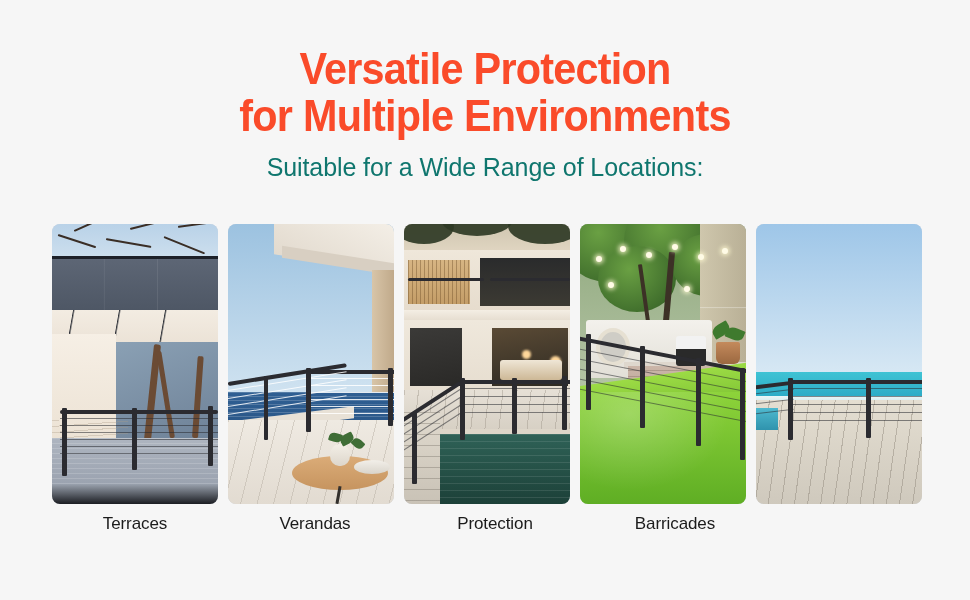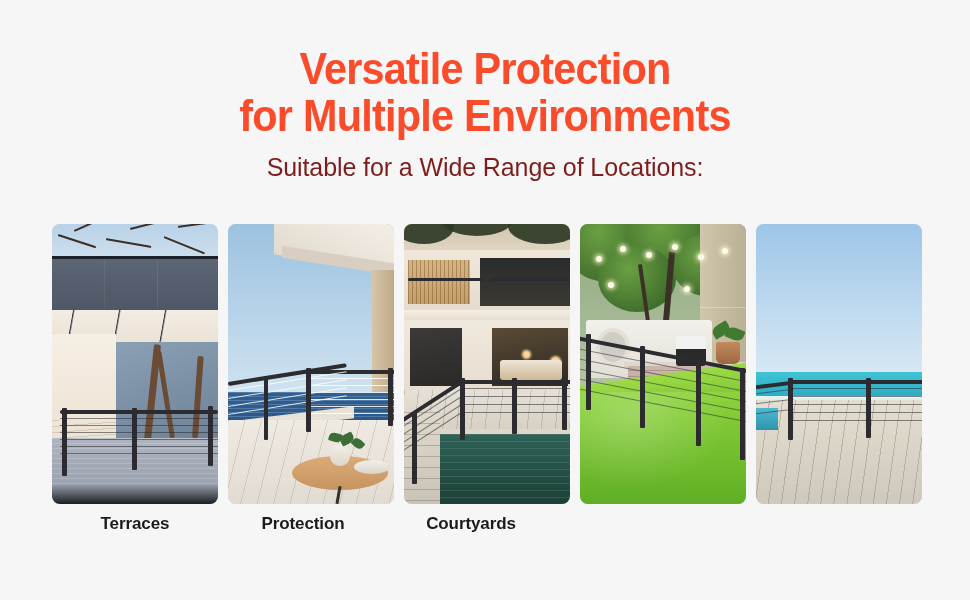--- a/index.html
+++ b/index.html
@@ -21,21 +21,21 @@
     font-weight:bold;
     font-size:44px;
     line-height:1.06;
     letter-spacing:-0.8px;
     transform:scaleX(0.94);
     transform-origin:center top;
   }
   .headline .l2 { display:block; }
   .subtitle {
     margin-top:14px;
-    color:#7f1d1d;
+    color:#0f766e;
     font-size:25px;
     font-weight:400;
     letter-spacing:-0.1px;
   }
 
   
   .cards {
     position:absolute;
     left:52px;
     top:224px;
@@ -218,22 +218,21 @@
   .c5-pool { position:absolute; left:0; bottom:74px; width:22px; height:22px;
     background:linear-gradient(180deg,#4fb9cf,#2f93ad); }
 
   
   .captions {
     position:absolute;
     left:52px;
     top:514px;
     width:858px;
     display:flex;
-    gap:2px;
-    font-weight:bold;
+    gap:14px;
   }
   .caption {
     width:166px;
     flex:0 0 auto;
     text-align:center;
     font-size:17px;
     color:#1b1b1b;
     letter-spacing:-0.1px;
   }
 </style>
@@ -427,17 +426,18 @@
         <div class="post" style="left:32px;top:154px;width:5px;height:62px;"></div>
         <div class="post" style="left:110px;top:154px;width:5px;height:60px;"></div>
 
       </div>
     </div>
 
   </div>
 
   <div class="captions">
     <div class="caption">Terraces</div>
+    <div class="caption">Verandas</div>
     <div class="caption">Protection</div>
-    <div class="caption">Courtyards</div>
+    <div class="caption">Barricades</div>
   </div>
 
 </div>
 
 </body></html>

